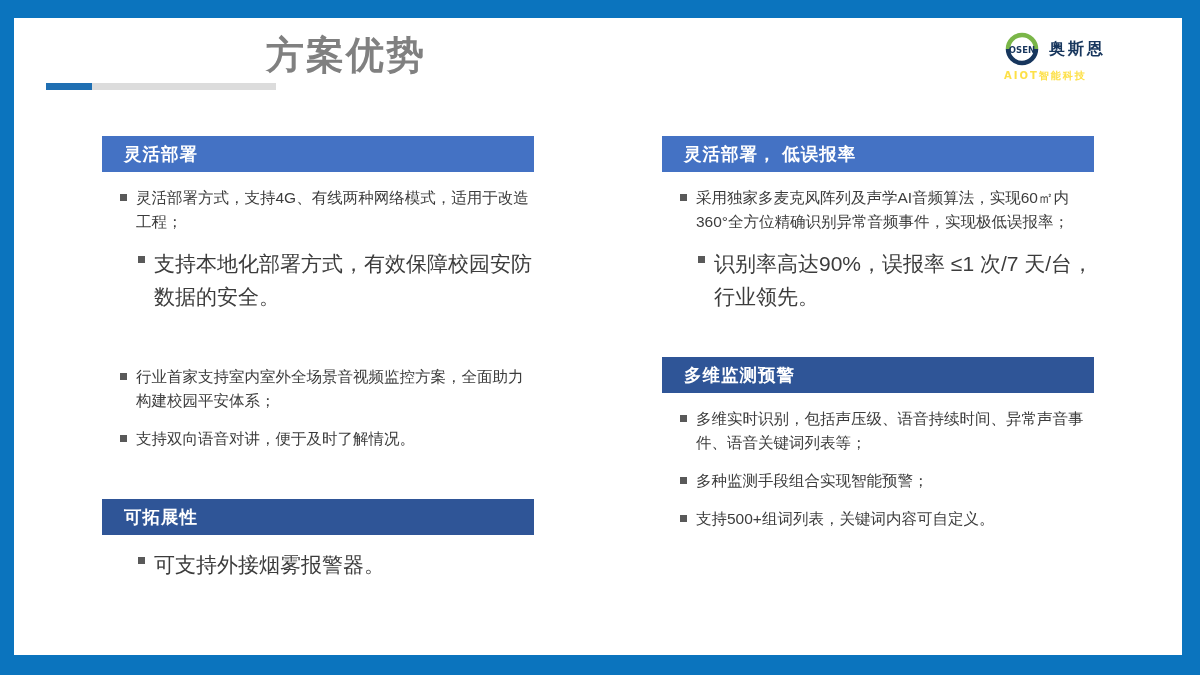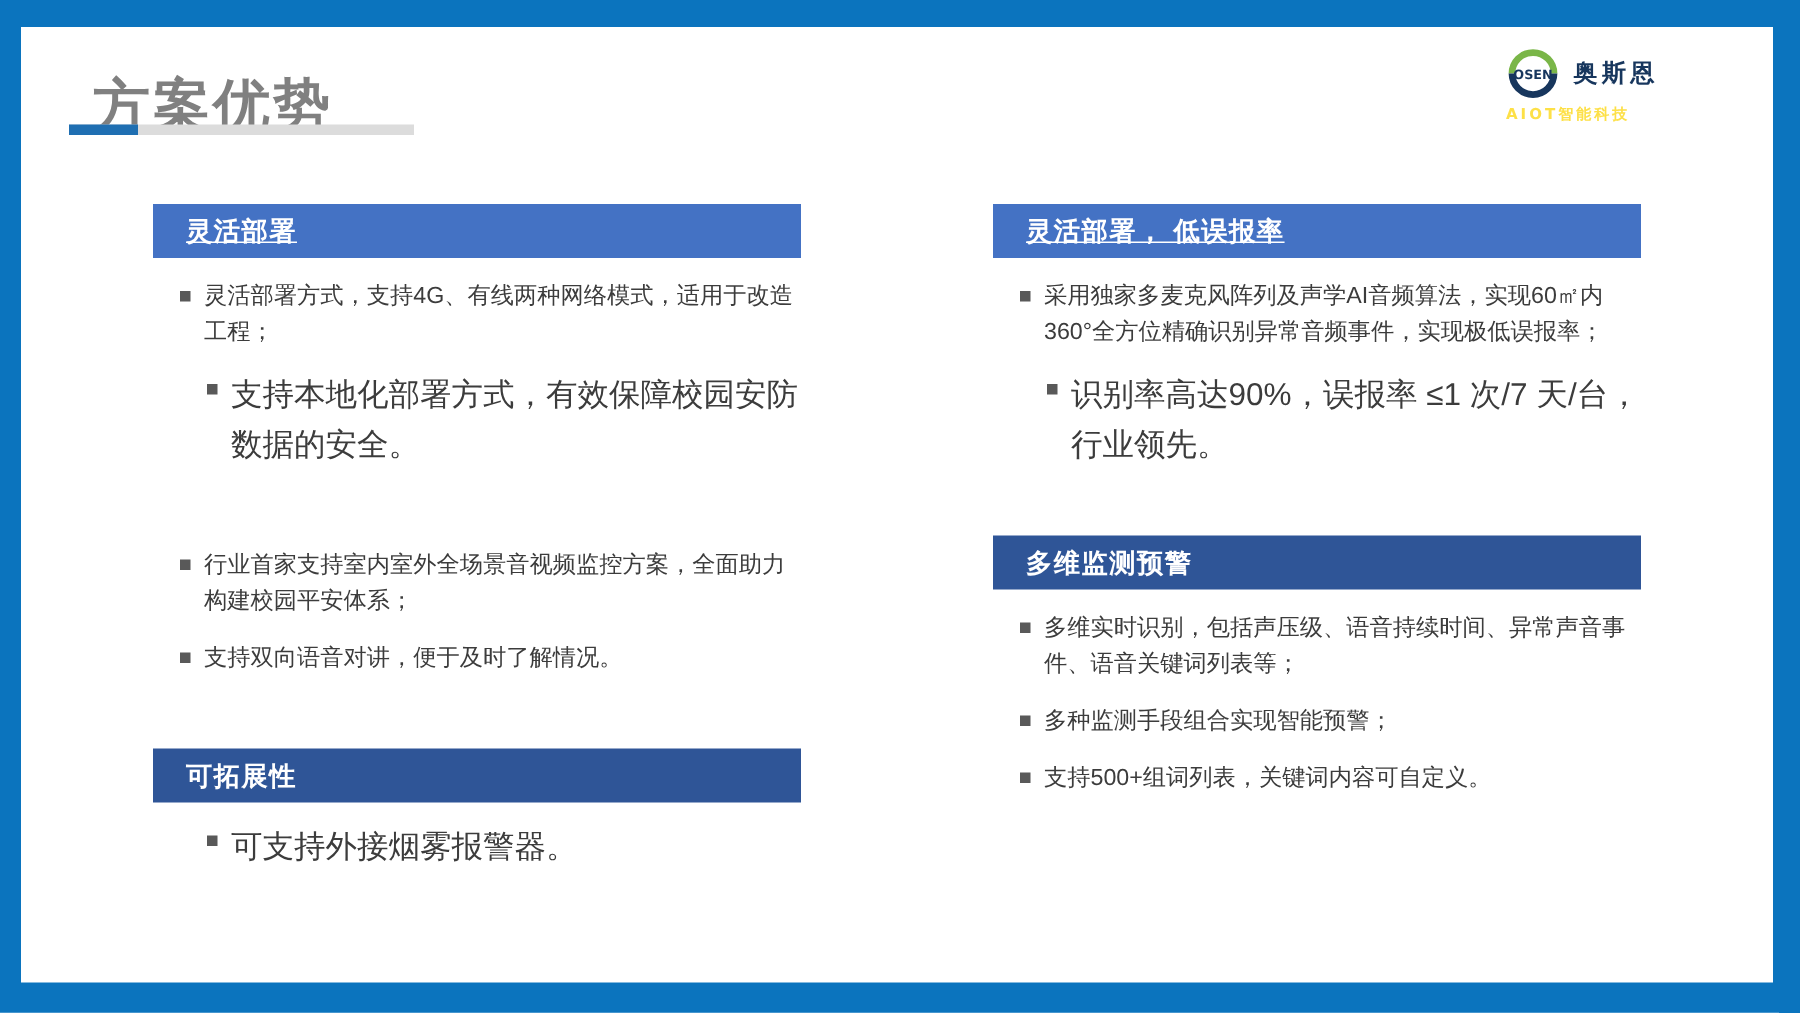--- a/index.html
+++ b/index.html
@@ -34,22 +34,23 @@
     left: 46px;
     top: 36px;
     width: 600px;
   }
   .page-title {
     font-size: 38px;
     font-weight: bold;
     color: #808080;
     letter-spacing: 2px;
     line-height: 1.05;
-    margin: 16px;
+    margin: 0;
     white-space: nowrap;
+    text-align: center;
   }
   .title-rule {
     position: absolute;
     left: 46px;
     top: 83px;
     width: 230px;
     height: 7px;
     background: #DCDCDC;
   }
   .title-rule-accent {
@@ -113,21 +114,21 @@
 
   .sec-header {
     color: #FFFFFF;
     font-size: 17.5px;
     font-weight: bold;
     letter-spacing: 1px;
     padding: 8px 0 8px 22px;
     line-height: 1.15;
     box-sizing: border-box;
   }
-  .sec-header.light { background: #4472C4; text-decoration: underline; }
+  .sec-header.light { background: #4472C4; }
   .sec-header.dark  { background: #2F5597; }
 
   .bullets {
     list-style: none;
     margin: 0;
     padding: 0;
   }
   .bullet {
     position: relative;
     color: #3C3C3C;

